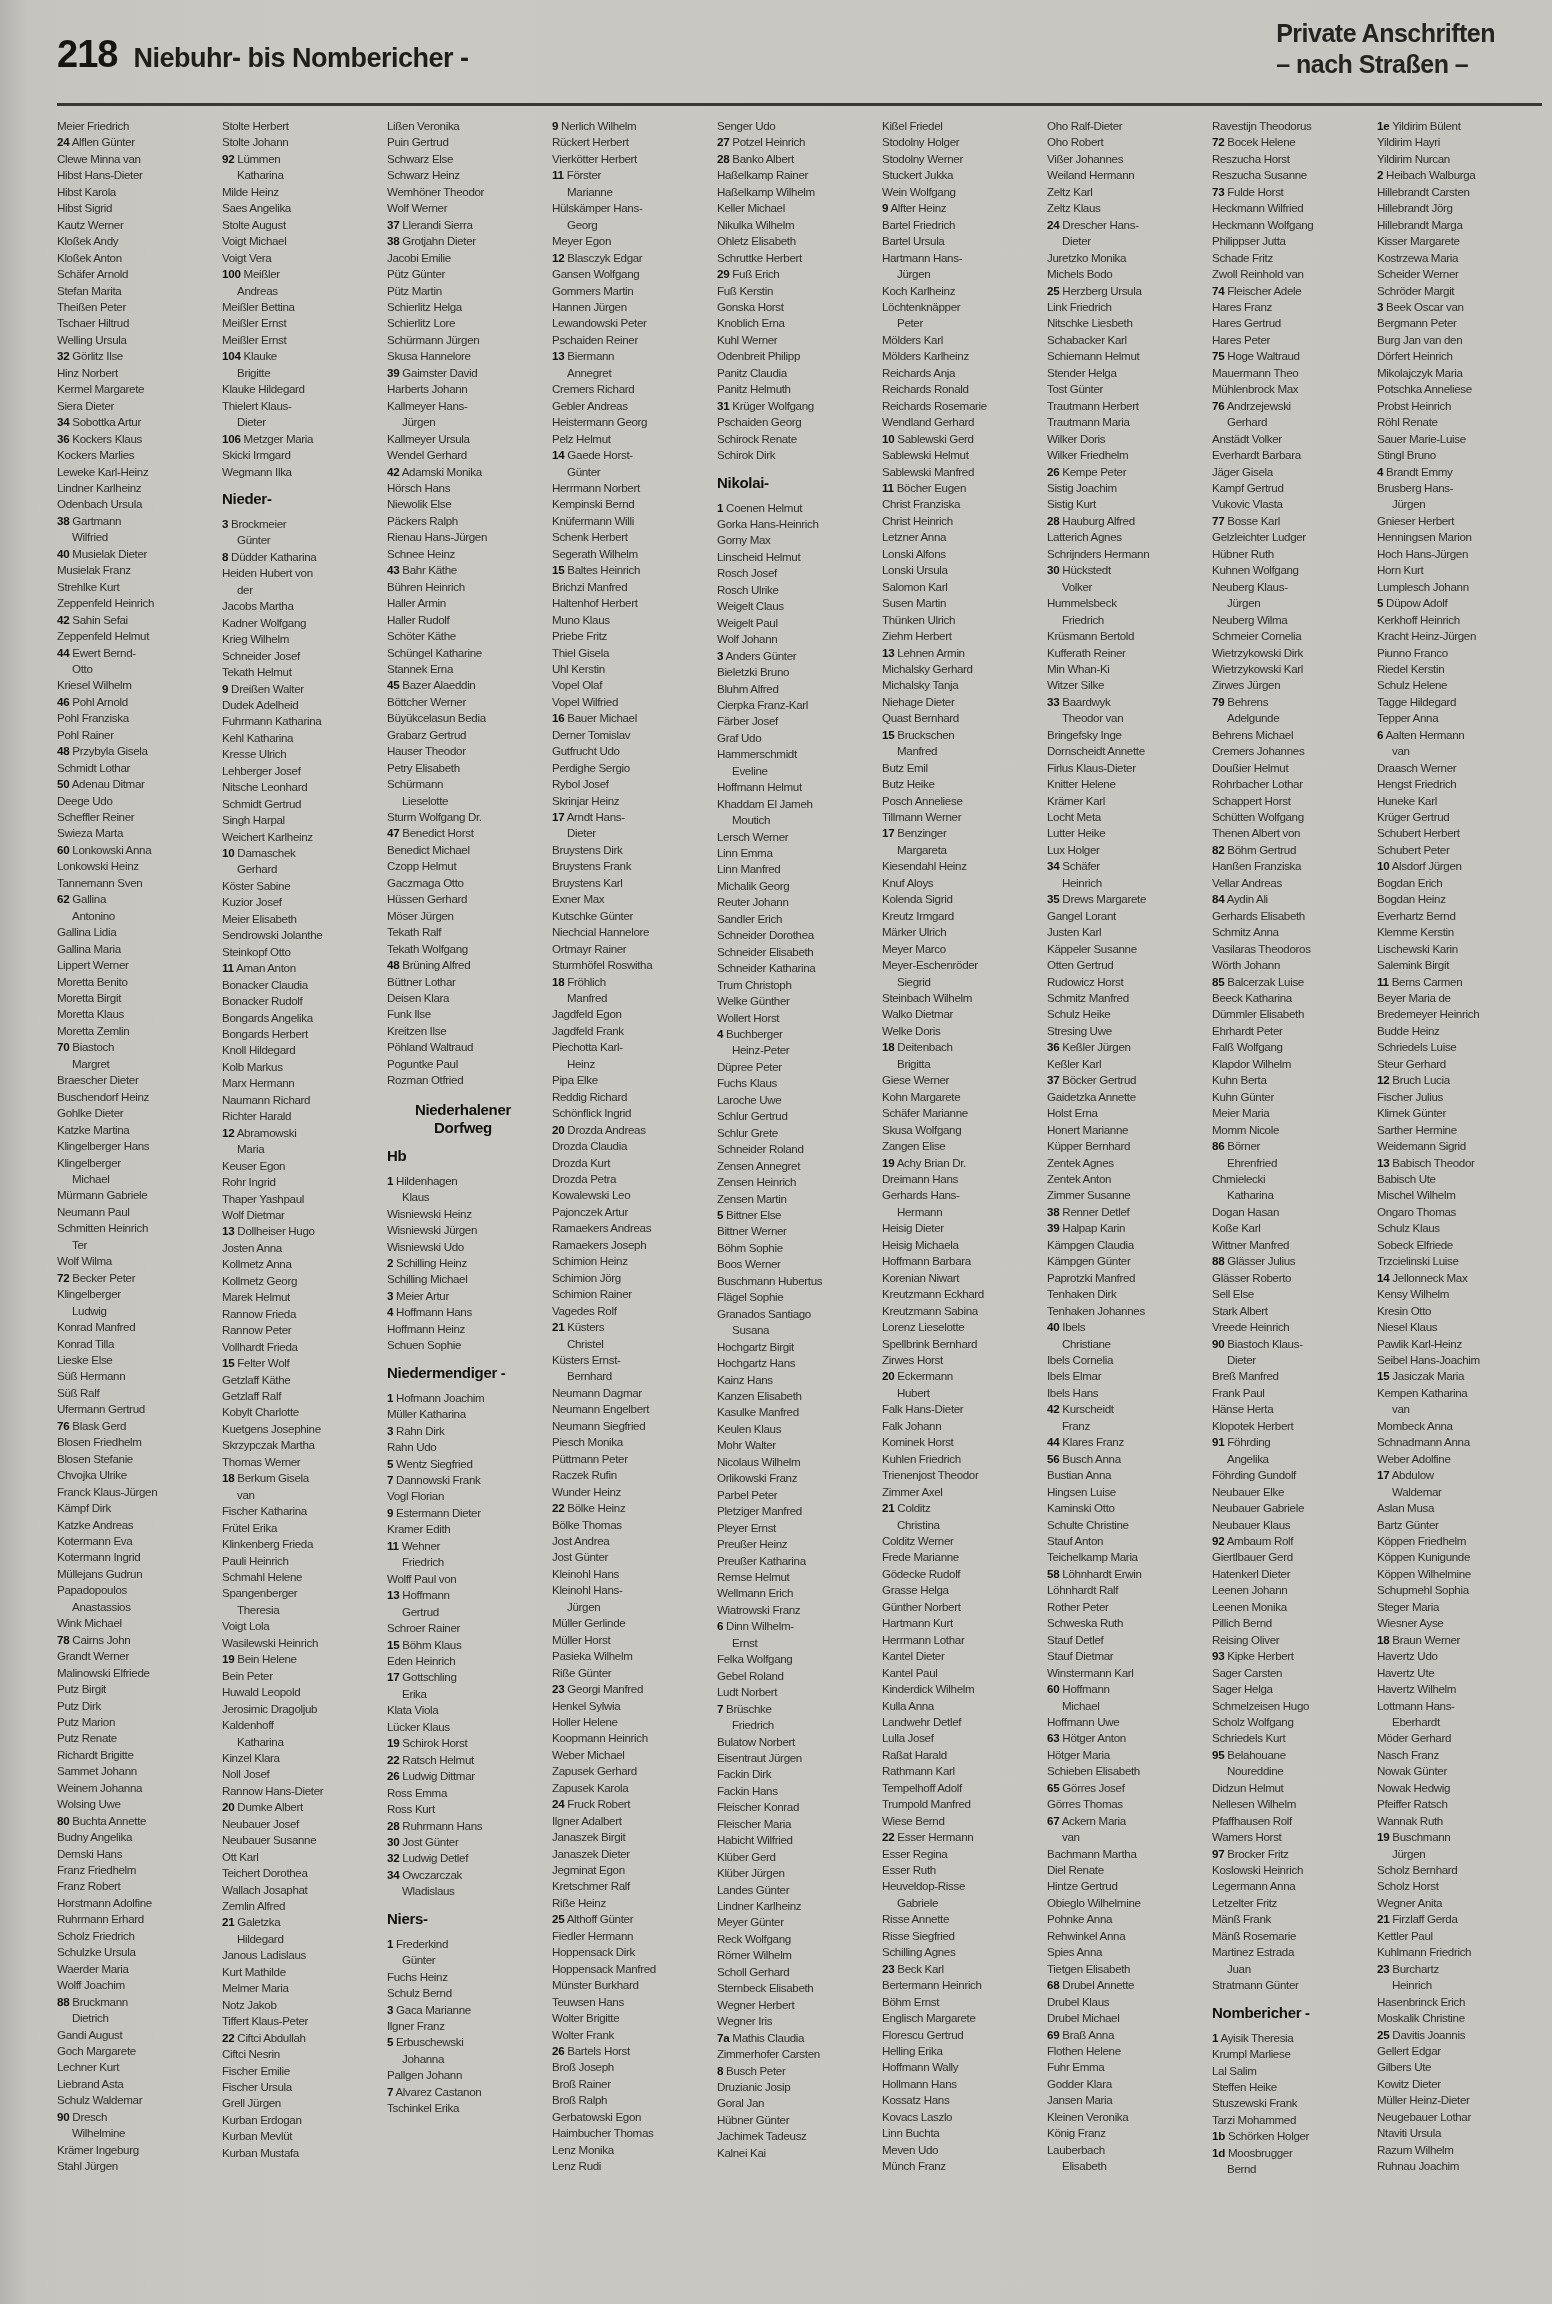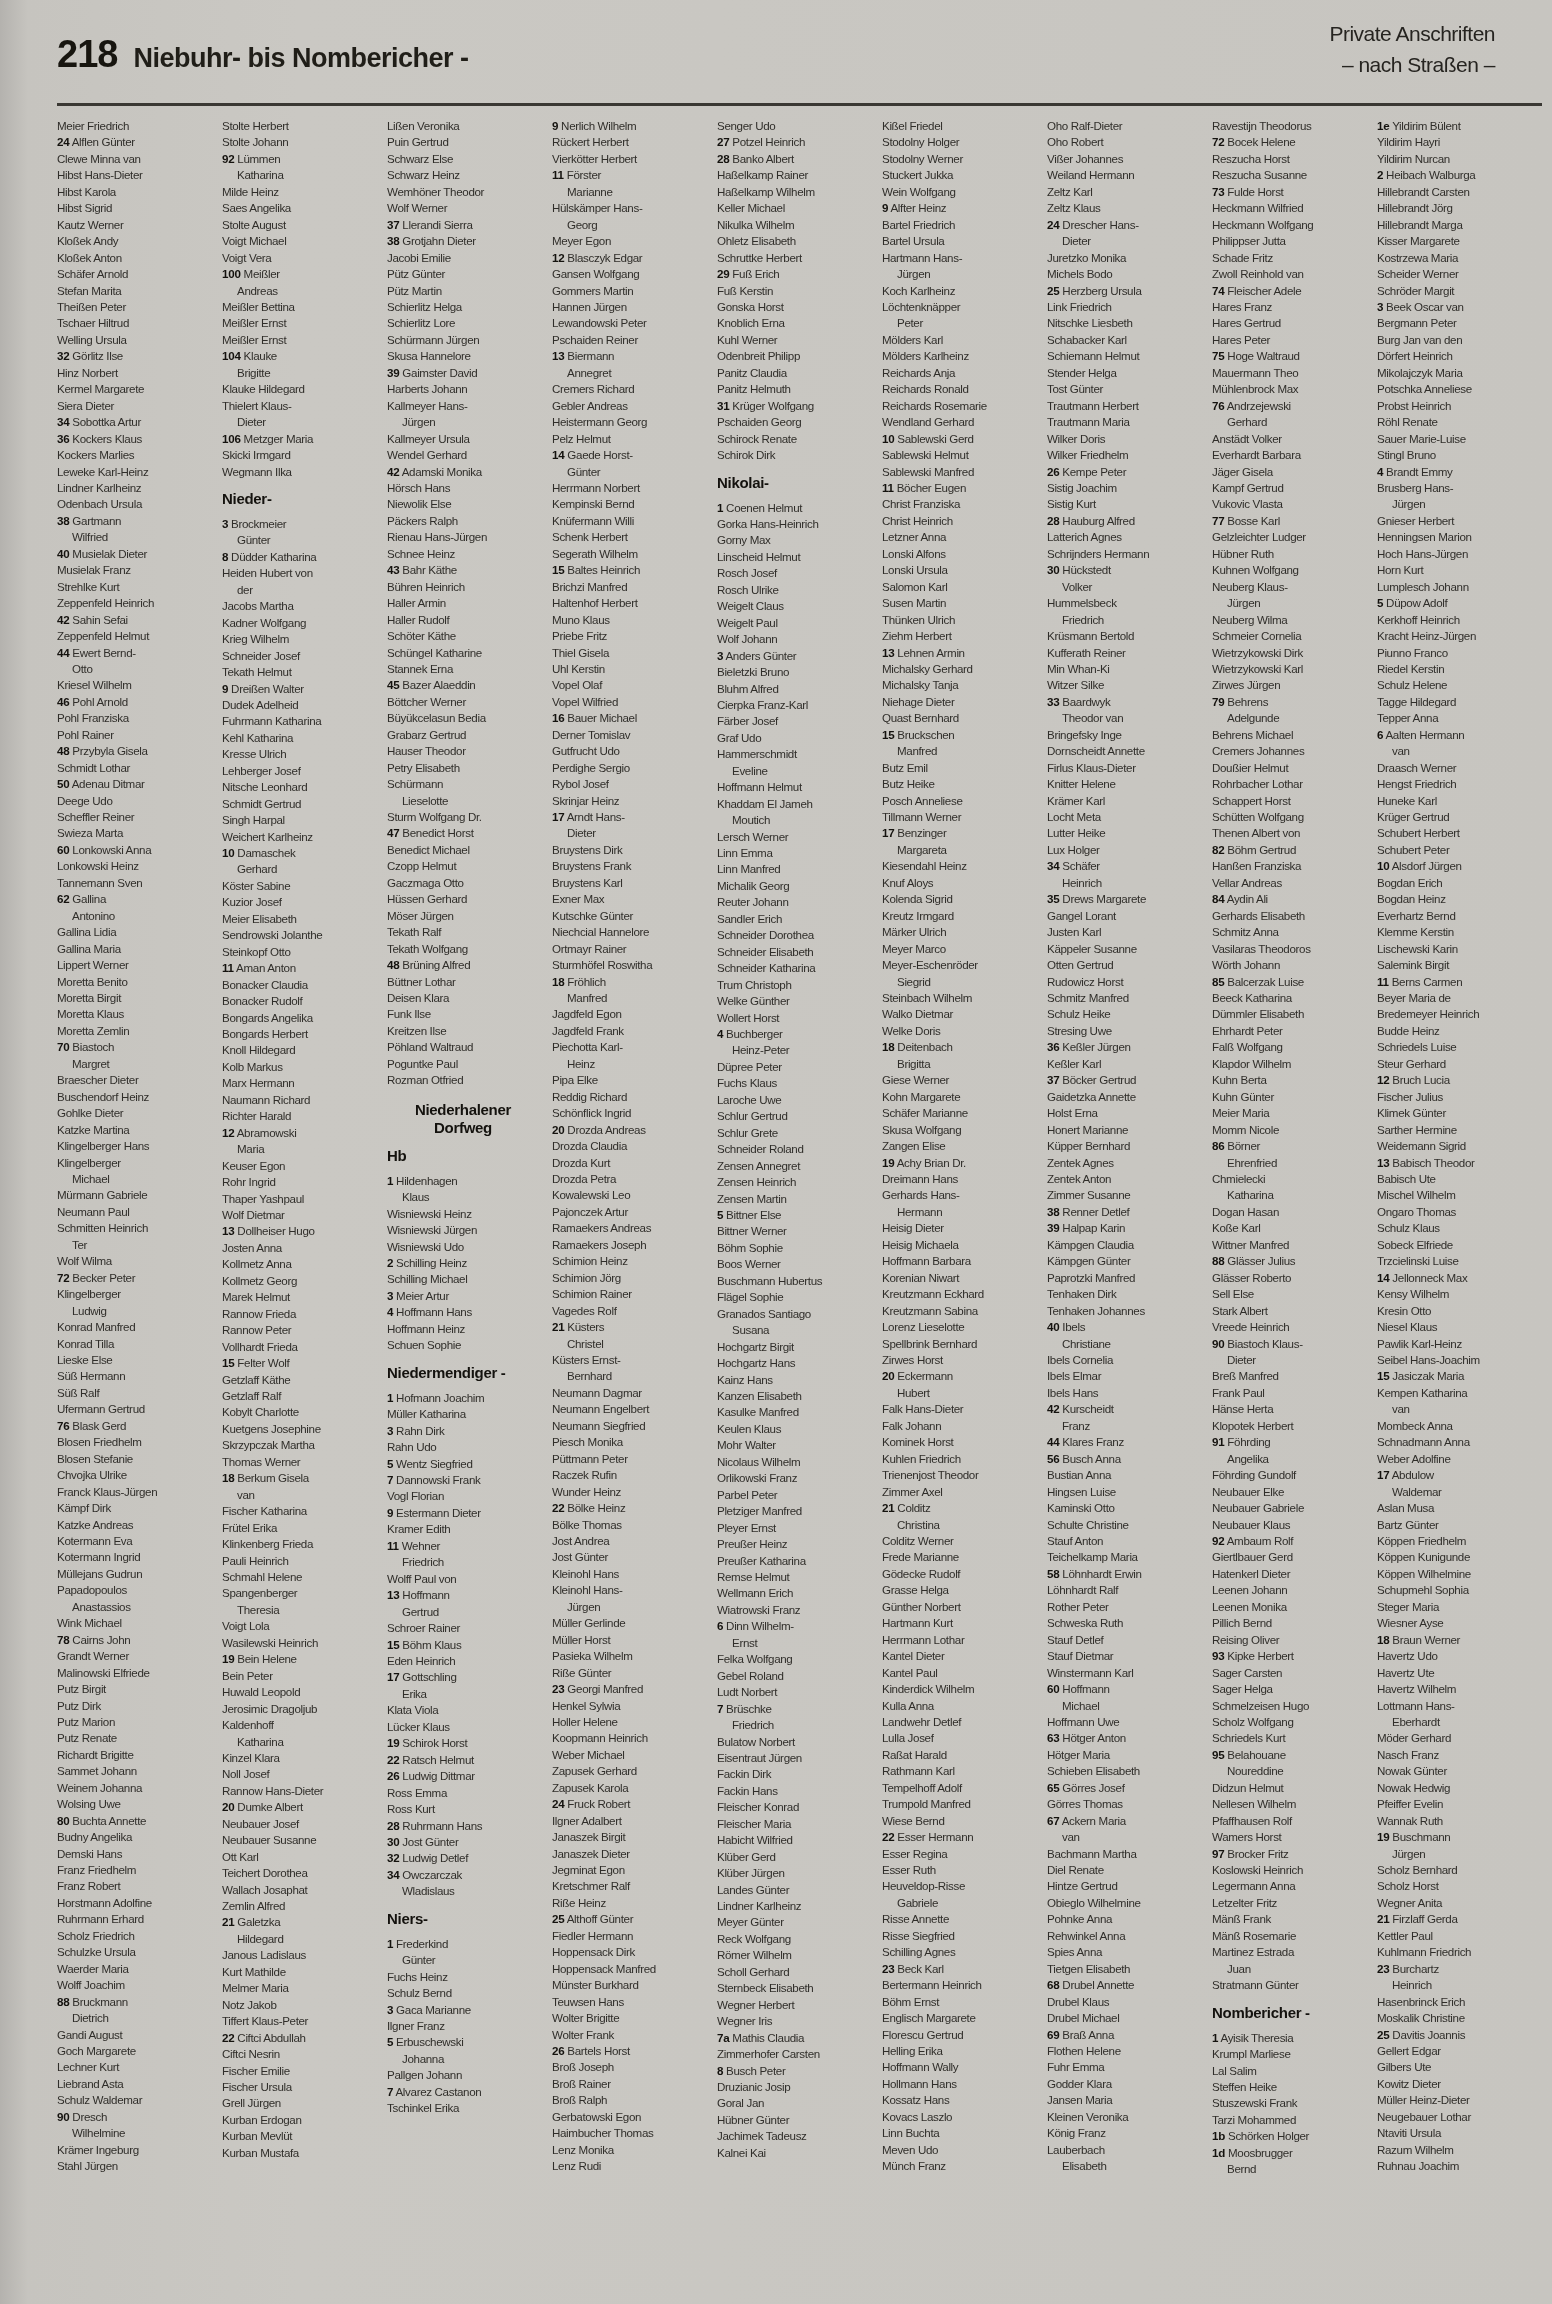--- a/index.html
+++ b/index.html
@@ -3,22 +3,22 @@
 <meta charset="utf-8">
 <style>
   html,body{margin:0;padding:0;background:#8f8e8c;}
   .page{position:relative;width:1552px;height:2304px;margin:0 auto;overflow:hidden;
     background:linear-gradient(90deg,#b4b2ae 0,#c6c4bf 28px,#cac8c3 300px,#c7c5c0 100%);
     font-family:"Liberation Sans",sans-serif;color:#2e2c29;}
   .hdr{position:absolute;top:16px;left:57px;right:57px;height:84px;}
   .hdr-left{position:absolute;left:0;bottom:24px;white-space:nowrap;}
   .pageno{font-size:38px;font-weight:700;letter-spacing:-1px;color:#17150f;vertical-align:baseline;}
   .hdr-title{font-size:27px;font-weight:700;letter-spacing:-0.5px;color:#201e18;margin-left:16px;}
-  .hdr-right{position:absolute;right:0;top:2px;text-align:right;font-size:21px;line-height:31px;
-    font-weight:400;letter-spacing:-0.5px;color:#262420;}
+  .hdr-right{position:absolute;right:0;top:2px;font-size:25px;line-height:31px;
+    font-weight:700;letter-spacing:-0.5px;color:#262420;}
   .rule{position:absolute;top:103px;left:57px;right:10px;height:3px;background:#3a3833;}
   .cols{position:absolute;top:118px;left:57px;right:6px;bottom:86px;display:flex;gap:13px;}
   .col{flex:0 0 152px;overflow:hidden;}
   .ln{font-size:11.6px;line-height:16.45px;white-space:nowrap;letter-spacing:-0.35px;color:#302e2a;}
   .ln b{font-weight:700;color:#14120e;letter-spacing:-0.2px;}
   .cont{padding-left:15px;}
   .sec{font-size:15px;line-height:18px;font-weight:700;color:#14120e;letter-spacing:-0.3px;
     margin:10px 0 8px;white-space:nowrap;}
   .sec-center{text-align:center;white-space:normal;margin:12px 0 8px;}
   .ftr{position:absolute;left:0;right:0;bottom:26px;text-align:center;
@@ -1138,21 +1138,21 @@
         <div class="ln"><b>18</b> Braun Werner</div>
         <div class="ln">Havertz Udo</div>
         <div class="ln">Havertz Ute</div>
         <div class="ln">Havertz Wilhelm</div>
         <div class="ln">Lottmann Hans-</div>
         <div class="ln cont">Eberhardt</div>
         <div class="ln">Möder Gerhard</div>
         <div class="ln">Nasch Franz</div>
         <div class="ln">Nowak Günter</div>
         <div class="ln">Nowak Hedwig</div>
-        <div class="ln">Pfeiffer Evelin</div>
+        <div class="ln">Pfeiffer Ratsch</div>
         <div class="ln">Wannak Ruth</div>
         <div class="ln"><b>19</b> Buschmann</div>
         <div class="ln cont">Jürgen</div>
         <div class="ln">Scholz Bernhard</div>
         <div class="ln">Scholz Horst</div>
         <div class="ln">Wegner Anita</div>
         <div class="ln"><b>21</b> Firzlaff Gerda</div>
         <div class="ln">Kettler Paul</div>
         <div class="ln">Kuhlmann Friedrich</div>
         <div class="ln"><b>23</b> Burchartz</div>

